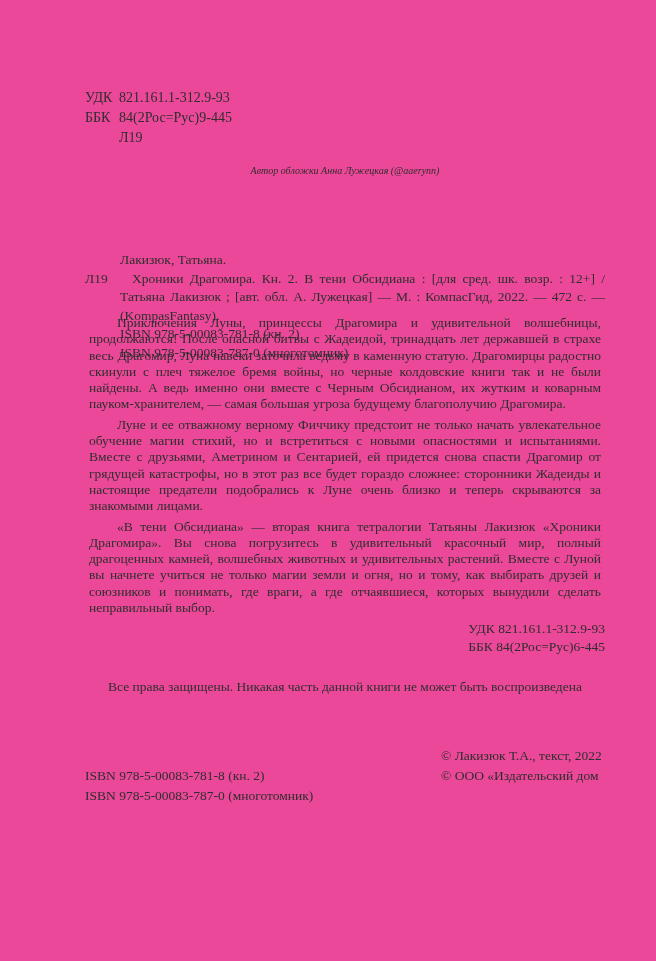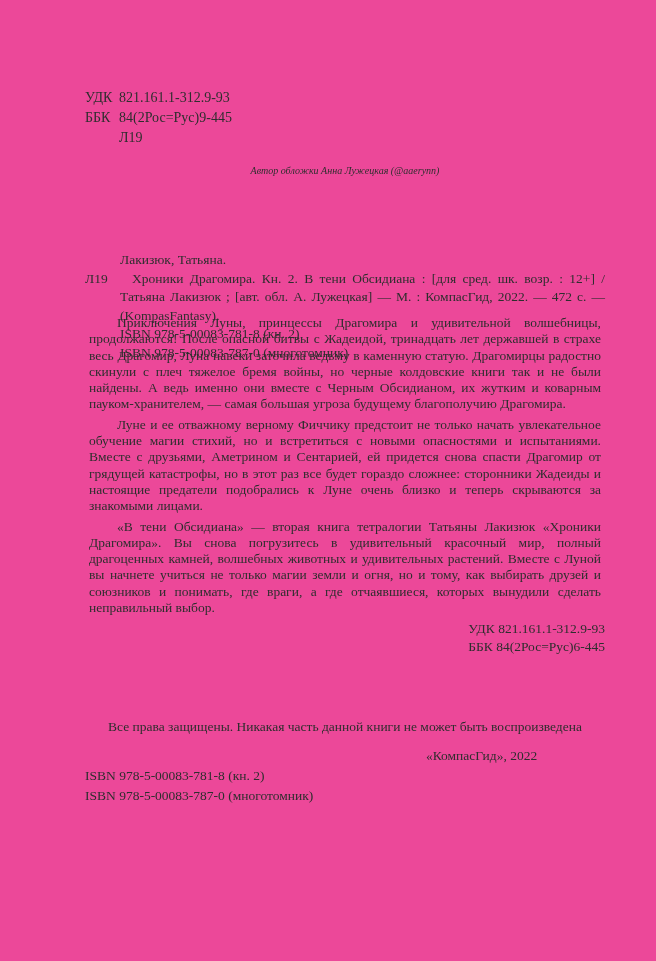--- a/index.html
+++ b/index.html
@@ -80,21 +80,20 @@
 
   
   .rights {
     position: absolute;
     left: 85px;
     top: 676px;
     width: 520px;
     text-align: center;
     font-size: 13.5px;
     line-height: 21px;
-    margin-top: 40px;
   }
 
   
   .footer {
     position: absolute;
     left: 85px;
     top: 746px;
     width: 520px;
     height: 80px;
     font-size: 13.5px;
@@ -145,17 +144,18 @@
   <div class="rights">
     <div>Все права защищены. Никакая часть данной книги не может быть воспроизведена</div>
   </div>
 
   <div class="footer">
     <div class="footer-left">
       <div>ISBN 978-5-00083-781-8 (кн. 2)</div>
       <div>ISBN 978-5-00083-787-0 (многотомник)</div>
     </div>
     <div class="footer-right">
-      <div>«КомпасГид», 2022</div>
+      <div class="cline">© Лакизюк Т.А., текст, 2022</div>
+      <div class="cline">© ООО «Издательский дом</div>
     </div>
   </div>
 
 </div>
 
 </body></html>

